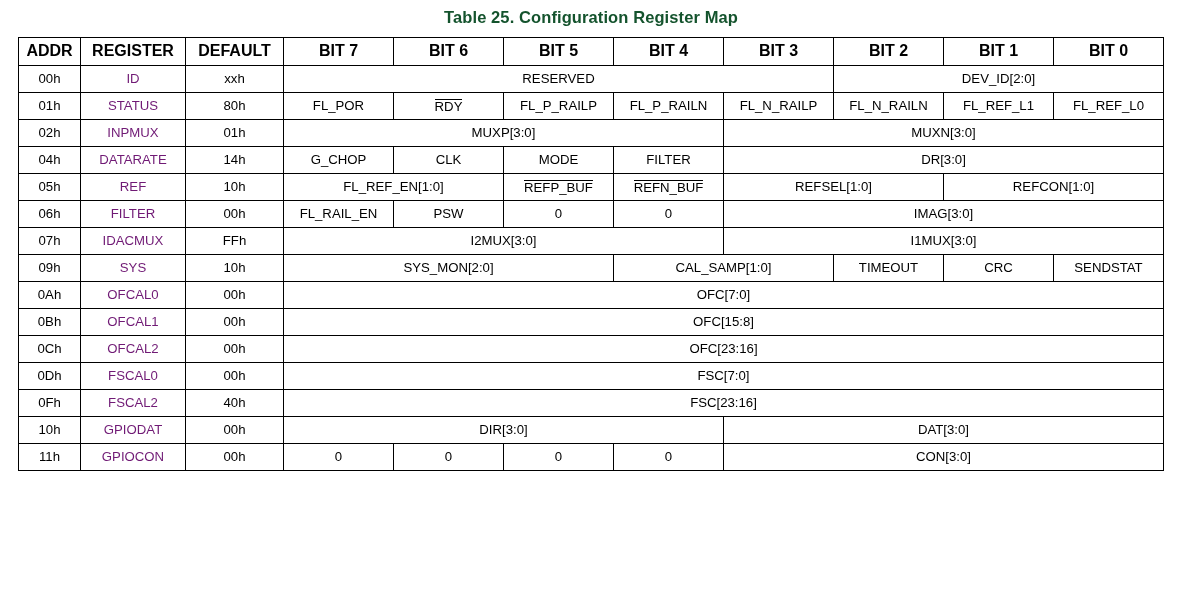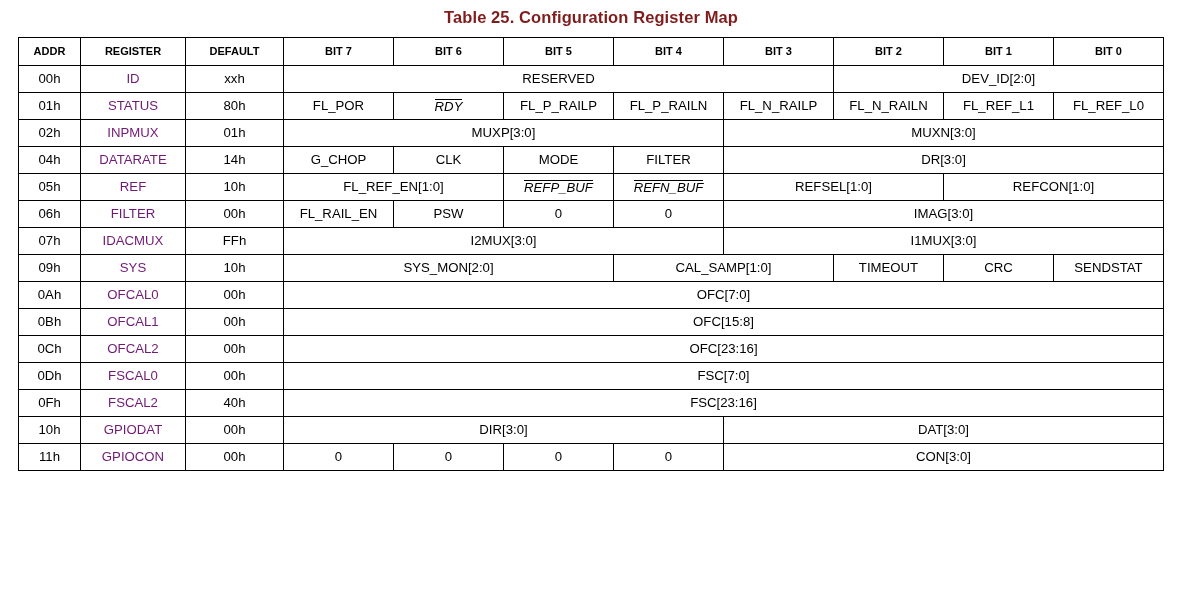--- a/index.html
+++ b/index.html
@@ -15,21 +15,21 @@
     overflow: hidden;
   }
   #page-title {
     text-align: center;
     font-size: 16.5px;
     font-weight: bold;
     letter-spacing: 0.1px;
     margin: 0;
     padding-top: 8px;
     padding-bottom: 10px;
-    color: #7f1d1d;
+    color: #14532d;
   }
   .table-wrap {
     padding-left: 18px;
     padding-right: 19px;
   }
   table.regmap {
     border-collapse: collapse;
     table-layout: fixed;
     width: 1145px;
     border: 1.6px solid #000000;
@@ -42,38 +42,37 @@
     text-align: center;
     vertical-align: middle;
     font-size: 13.2px;
     font-weight: normal;
     line-height: 1.05;
     white-space: nowrap;
     overflow: hidden;
   }
   table.regmap thead th {
     font-weight: bold;
-    font-size: 11px;
+    font-size: 16px;
     height: 27px;
   }
   
   col.c-addr    { width: 62px;  }
   col.c-reg     { width: 105px; }
   col.c-def     { width: 98px;  }
   col.c-bit     { width: 110px; }
 
   .reg-link {
     color: #701a75;
   }
   
   .ovr {
     position: relative;
     display: inline-block;
     padding-top: 1px;
-    font-style: italic;
   }
   .ovr::before {
     content: "";
     position: absolute;
     left: 0;
     right: 0;
     top: 0px;
     height: 1px;
     background: #000000;
   }

